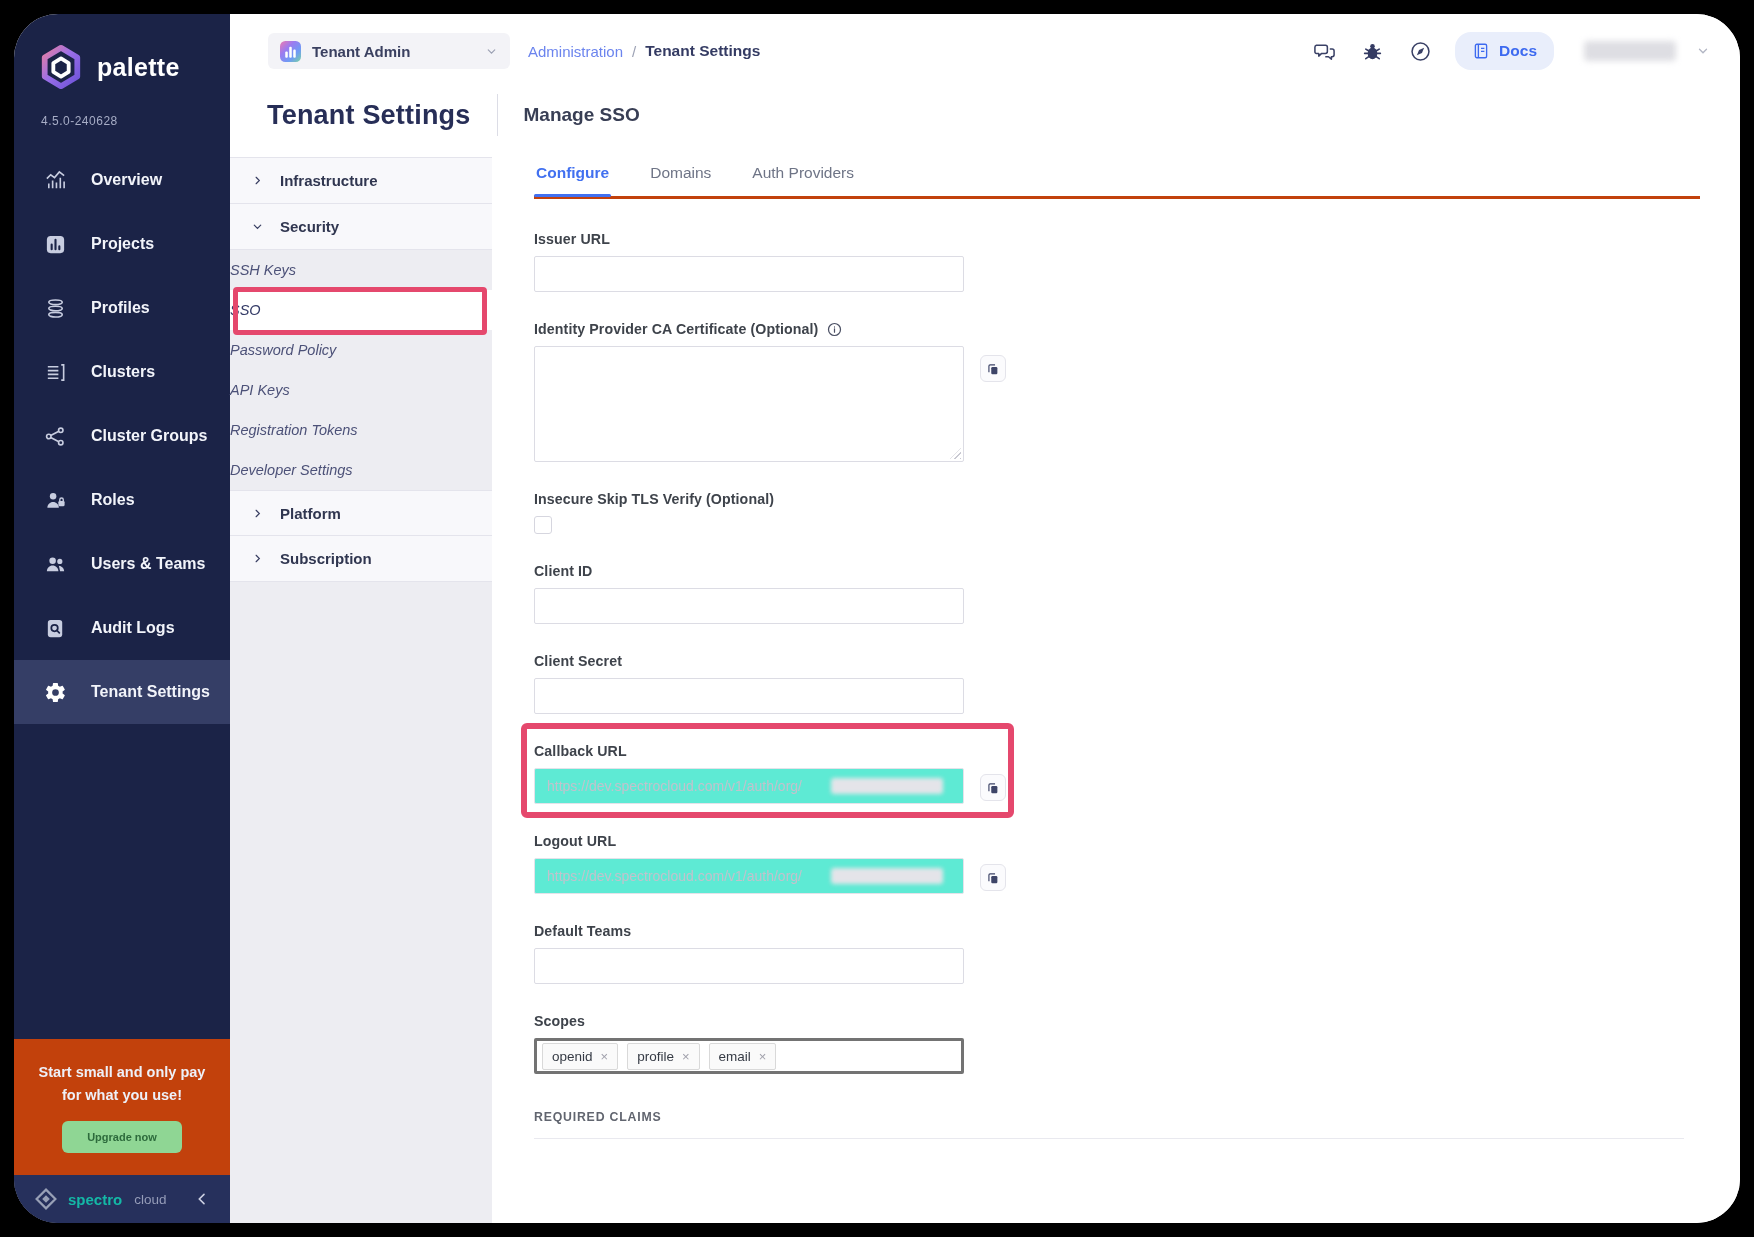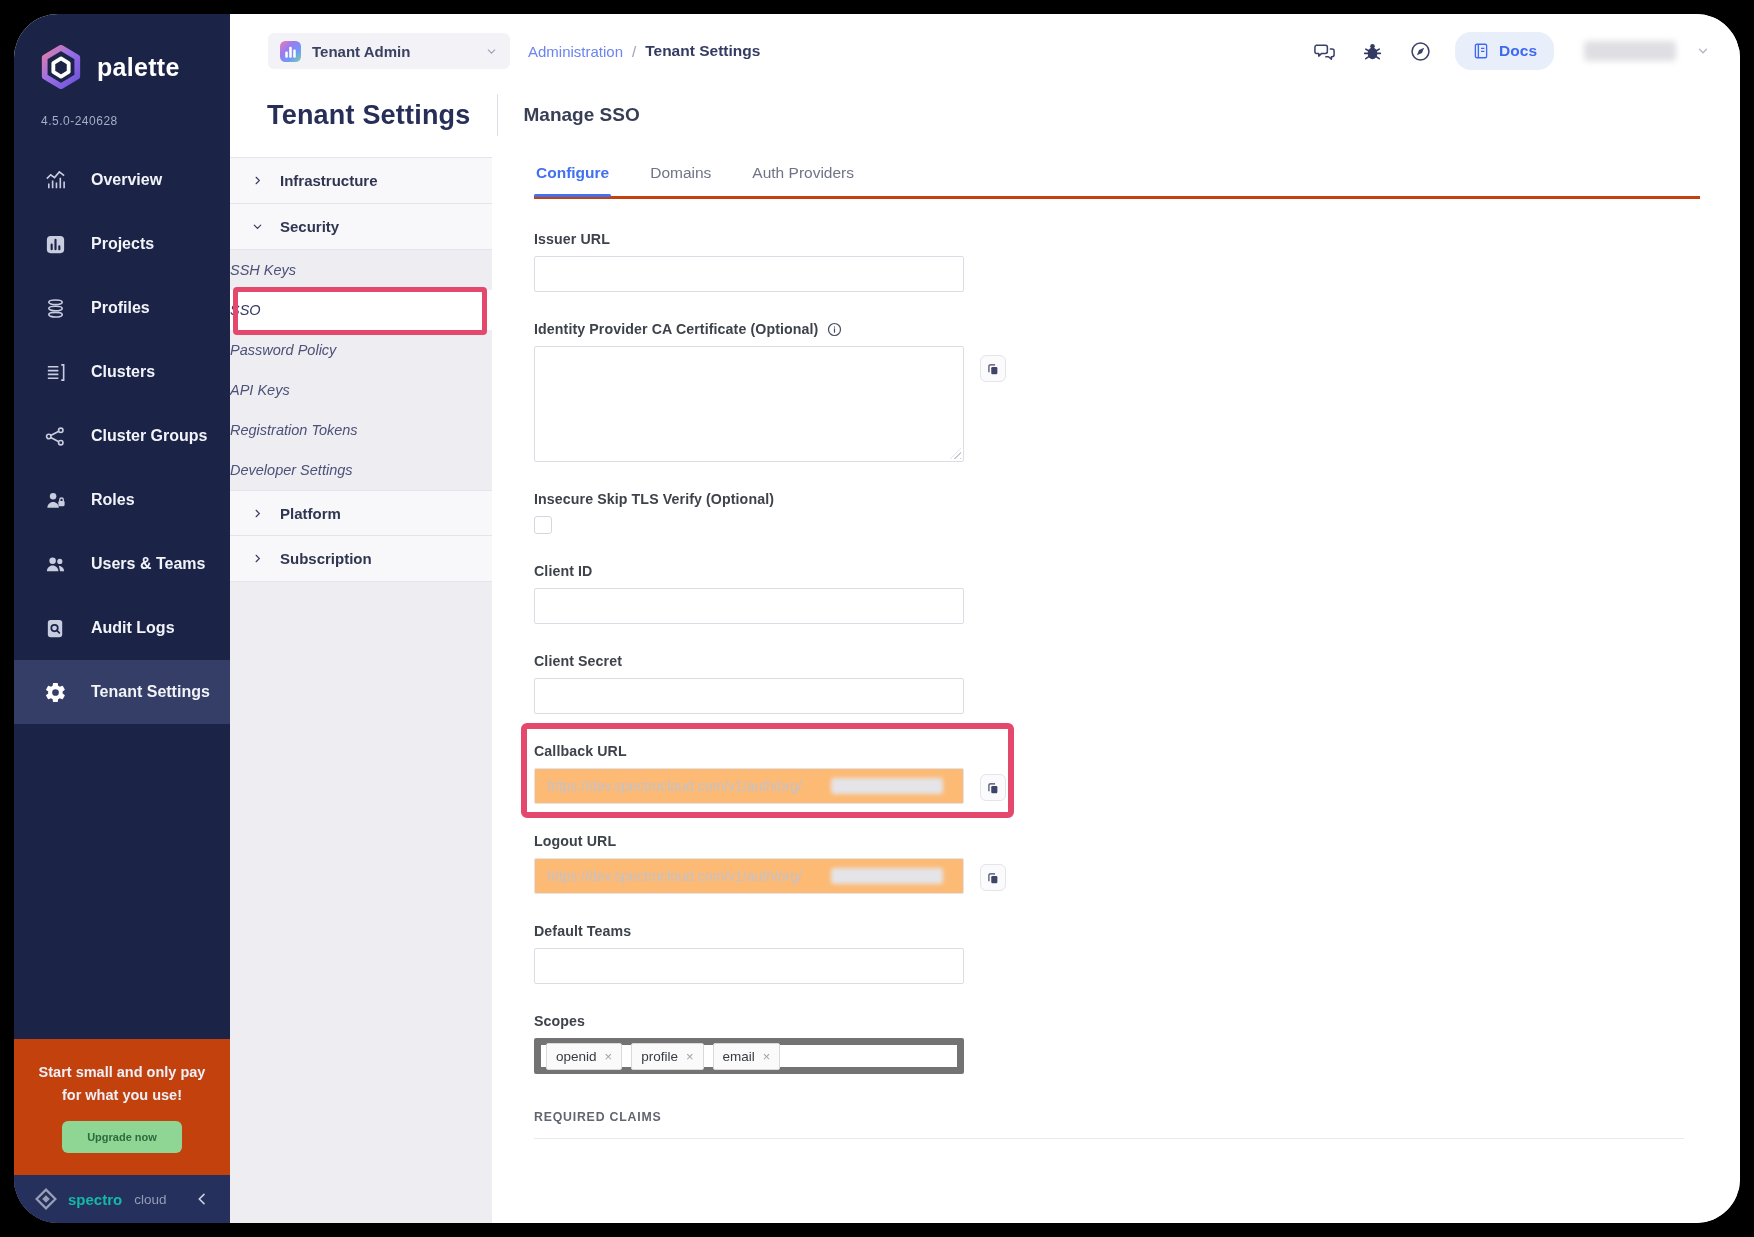--- a/index.html
+++ b/index.html
@@ -104,21 +104,21 @@
              color:#3C414B; display:flex; align-items:center; margin-left:-1px; cursor:pointer;
              font-family:inherit; }
   .seg-btn.first { border-radius:2px 0 0 2px; margin-left:0; }
   .seg-btn.last { border-radius:0 2px 2px 0; }
   .seg-btn.active { background:#4285F4; border-color:#4285F4; color:#fff; font-weight:600;
                     border-radius:3px; z-index:1; }
 
   .tinput { width:430px; height:36px; border:1px solid #DCDCE4; border-radius:2px; padding:0 12px;
             font-size:14px; color:#3D424A; font-family:inherit; background:#fff; display:block; }
   .tinput::placeholder { color:#C2C2CC; }
-  .tinput:disabled { background:#fdba74; border-color:#E3E3EA; }
+  .tinput:disabled { background:#5eead4; border-color:#E3E3EA; }
   .ta-wrap { position:relative; width:430px; }
   .tarea { width:430px; height:116px; border:1px solid #DCDCE4; border-radius:2px; padding:8px 12px;
            font-size:14px; font-family:inherit; resize:none; display:block; color:#3D424A; }
   .resize-handle { position:absolute; right:3px; bottom:3px; width:11px; height:11px;
                    background:repeating-linear-gradient(135deg, transparent 0 2.5px, #C9C9D2 2.5px 4px);
                    clip-path:polygon(100% 0, 100% 100%, 0 100%); pointer-events:none; }
 
   .copy-btn { position:absolute; left:446px; width:26px; height:27px; background:#FBFBFD;
               border:1px solid #E4E4EB; border-radius:6px; display:flex; align-items:center;
               justify-content:center; cursor:pointer; padding:0; }
@@ -129,21 +129,21 @@
   .checkbox { appearance:none; -webkit-appearance:none; width:18px; height:18px; border:1px solid #D6D6DF;
               border-radius:3px; background:#fff; cursor:pointer; display:block; margin-top:2px; }
 
   .input-wrap { position:relative; width:430px; }
   .redacted { position:absolute; left:297px; top:10px; width:112px; height:16px; background:#E4E4E9;
               border-radius:3px; filter:blur(2px); pointer-events:none; }
 
   .annotation-box { position:absolute; left:-13px; top:-20px; width:493px; height:95px;
                     border:6px solid #E5486D; border-radius:6px; pointer-events:none; z-index:3; }
 
-  .scopes-box { width:430px; height:36px; border:7px solid #737373; border-radius:2px; display:flex;
+  .scopes-box { width:430px; height:36px; border:3px solid #737373; border-radius:2px; display:flex;
                 align-items:center; gap:9px; padding:0 5px; }
   .tag { height:27px; display:inline-flex; align-items:center; gap:8px; background:#FAFAFA;
          border:1px solid #D9D9D9; border-radius:2px; padding:0 9px; font-size:13.5px; color:#363B45; }
   .tag-x { color:#A0A0AB; font-size:13px; line-height:1; cursor:pointer; }
 
   .claims-header { margin-top:36px; }
   .claims-label { font-size:12.3px; font-weight:600; letter-spacing:.8px; color:#61656F; }
   .claims-hr { border:none; border-top:1px solid #E9E9EF; margin:14px 0 0; width:1150px; }
 </style>
 </head>

